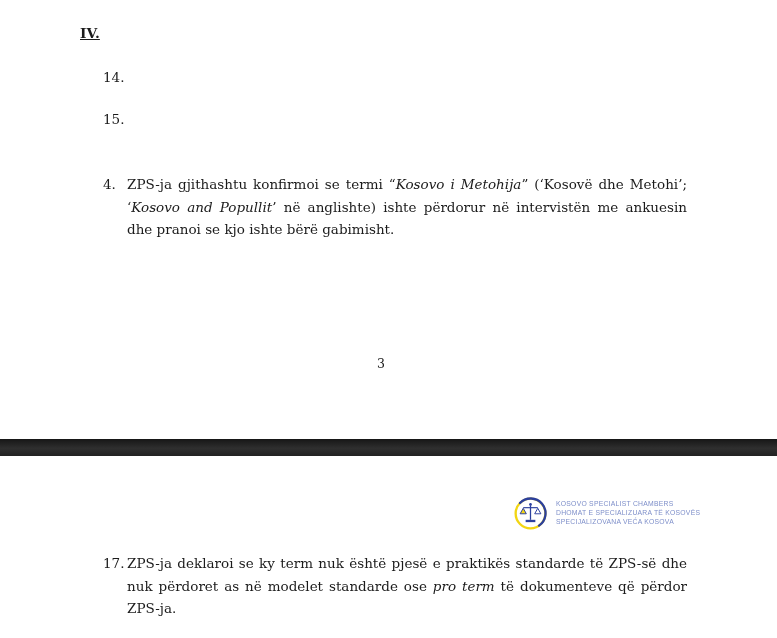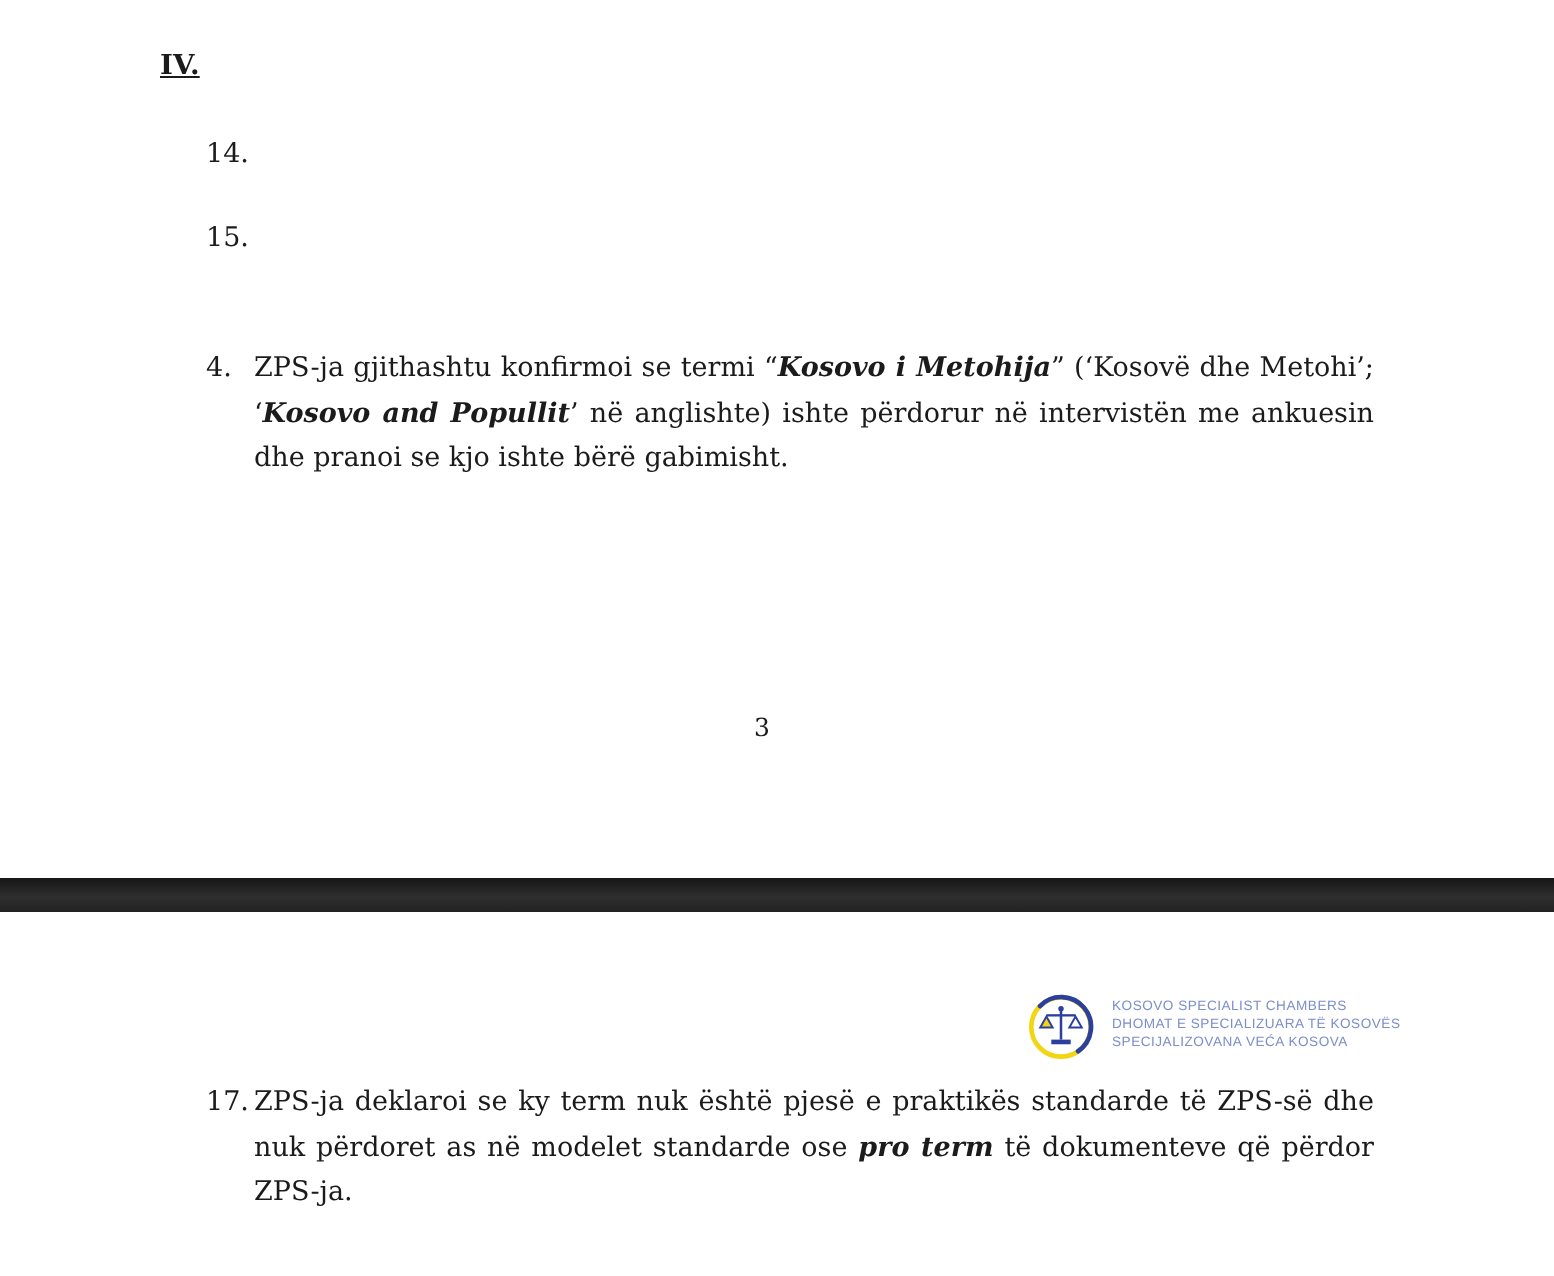--- a/index.html
+++ b/index.html
@@ -40,25 +40,25 @@
     font-size: 13.5px;
     line-height: 22.5px;
     text-align: justify;
   }
   .para .num {
     position: absolute;
     left: -24px;
     top: 0;
     text-align: left;
   }
-  .para i { font-style: italic; font-weight: bold; }
+  .para i { font-style: italic; }
   .p14 { top: 66px; }
   .p15 { top: 108px; }
   .p16 { top: 173px; }
-  .p17 { top: 540px; }
+  .p17 { top: 552px; }
   
   .page-num {
     position: absolute;
     top: 356px;
     left: 0;
     width: 762px;
     text-align: center;
     font-size: 12.5px;
   }
   

